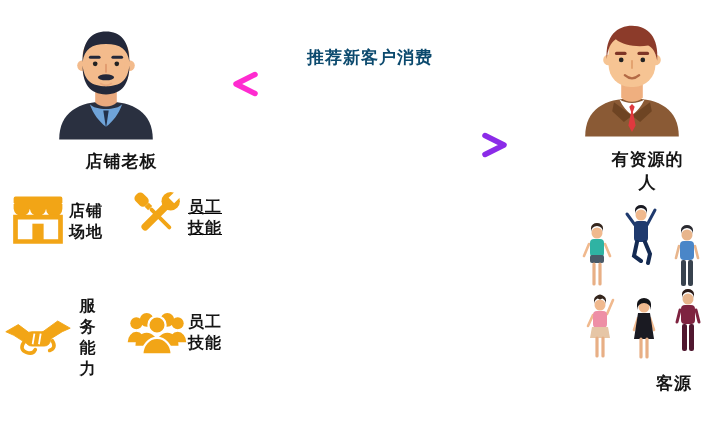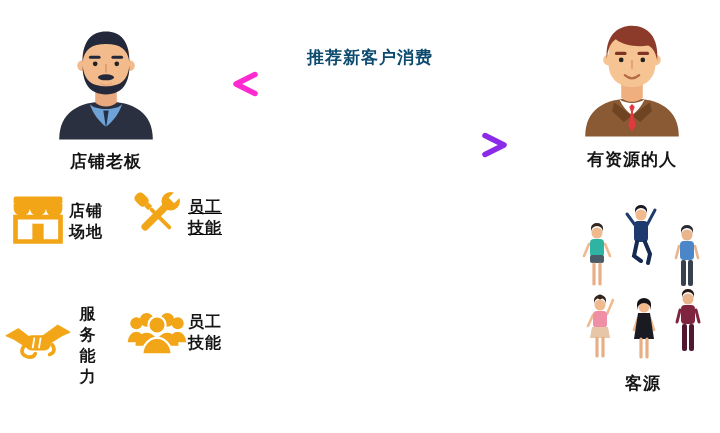--- a/index.html
+++ b/index.html
@@ -1,21 +1,21 @@
 <!DOCTYPE html>
 <html><head>
 <meta charset="utf-8">
 <style>
   * { margin:0; padding:0; box-sizing:border-box; }
   html,body { width:720px; height:433px; background:#fff;
     font-family:"DejaVu Sans","Liberation Sans",sans-serif; }
   .stage { position:relative; width:720px; height:433px; background:#fff; overflow:hidden; }
   .abs { position:absolute; }
   .lbl { font-weight:700; color:#151515; text-align:center; letter-spacing:1px; }
-  .lbl-lg { font-size:17px; }
+  .lbl-lg { font-size:17px;margin-left:31px; }
   .lbl-md { font-size:16px; }
   .actor { display:flex; flex-direction:column; align-items:center; }
   .asset { display:flex; flex-direction:row; align-items:center; }
   .asset .ic { height:62px; display:flex; align-items:center; justify-content:center; }
   .arrow-label { font-size:17px; font-weight:700; color:#0c4a6e; text-align:center; letter-spacing:1px; }
 </style>
 </head>
 <body>
 
 <div class="stage">
@@ -126,21 +126,21 @@
           <path d="M2 22 l14 -8 16 12 -7 9 -14 -9 z"></path>
           <path d="M74 18 l-14 -8 -18 13 7 9 16 -10 z"></path>
           <rect x="24" y="22" width="28" height="16" rx="7"></rect>
           <path d="M22 34 q-5 8 3 11 q7 3 10 -3" fill="none" stroke-width="4" stroke-linecap="round"></path>
           <path d="M54 32 q5 8 -3 11" fill="none" stroke-width="4" stroke-linecap="round"></path>
         </g>
         <line x1="34" y1="24" x2="32" y2="36" stroke="#fff" stroke-width="2"></line>
         <line x1="41" y1="24" x2="39" y2="36" stroke="#fff" stroke-width="2"></line>
       </svg>
     </div>
-    <div class="lbl lbl-md" style="margin-top:8px;">服务能力</div>
+    <div class="lbl lbl-md" style="">服务能力</div>
   </div>
 
   <div class="abs asset" style="left:126px; top:300px; width:96px;">
     <div class="ic">
       <svg width="62" height="54" viewBox="0 0 72 58">
         <g fill="#F2A516">
           <circle cx="12" cy="20" r="7"></circle>
           <path d="M2 42 a10 12 0 0 1 20 0 z"></path>
           <circle cx="60" cy="20" r="7"></circle>
           <path d="M50 42 a10 12 0 0 1 20 0 z"></path>

